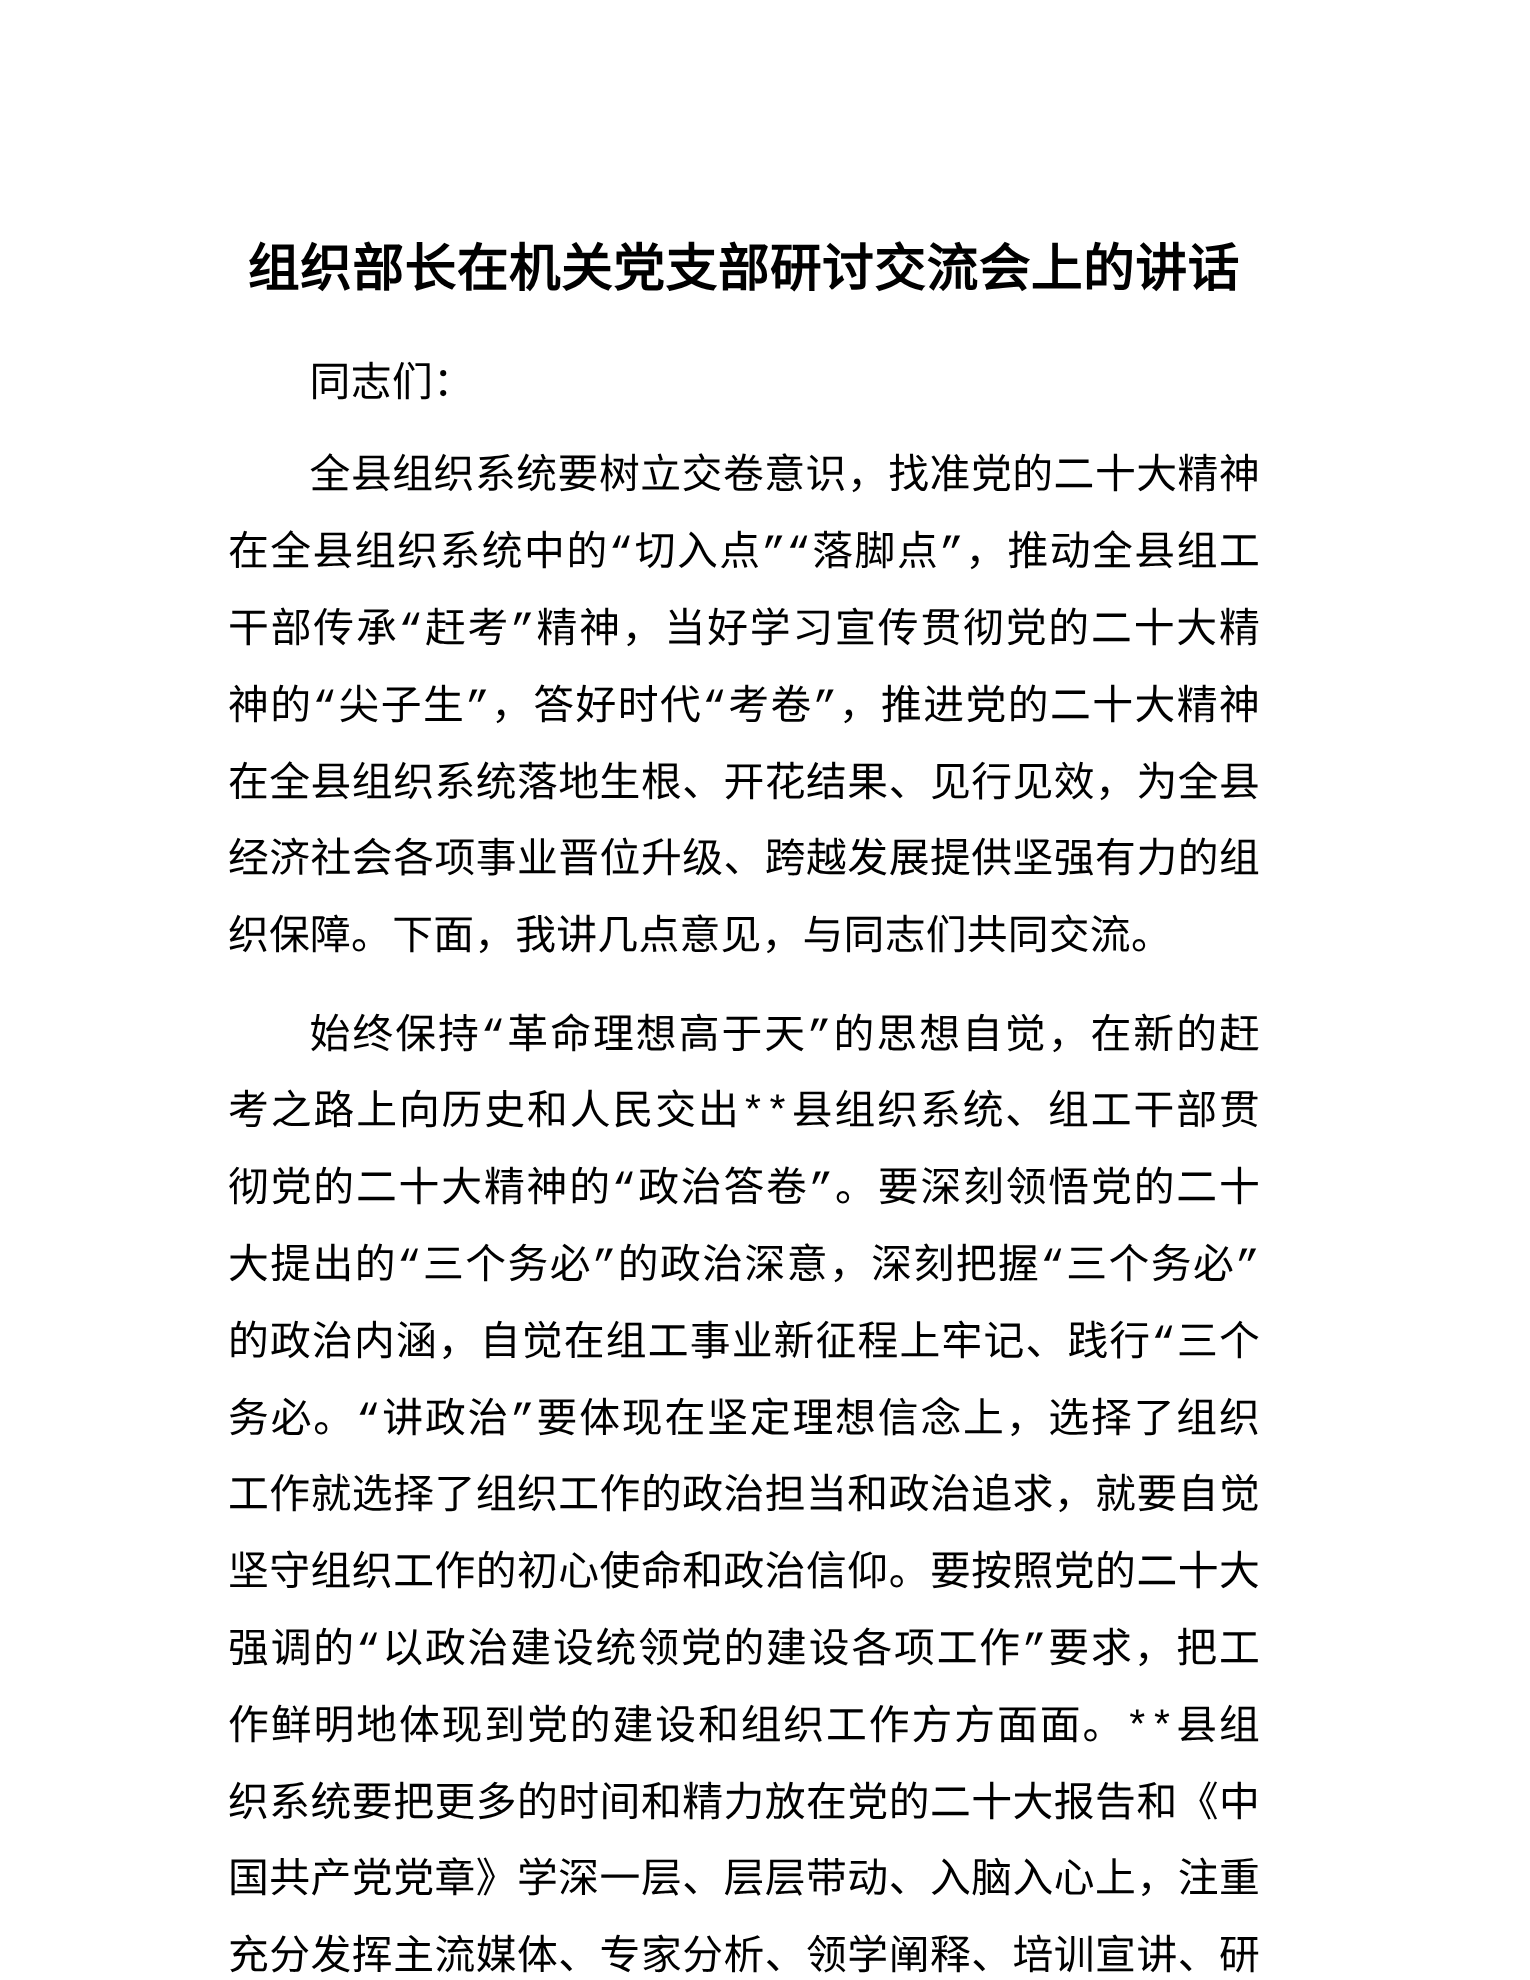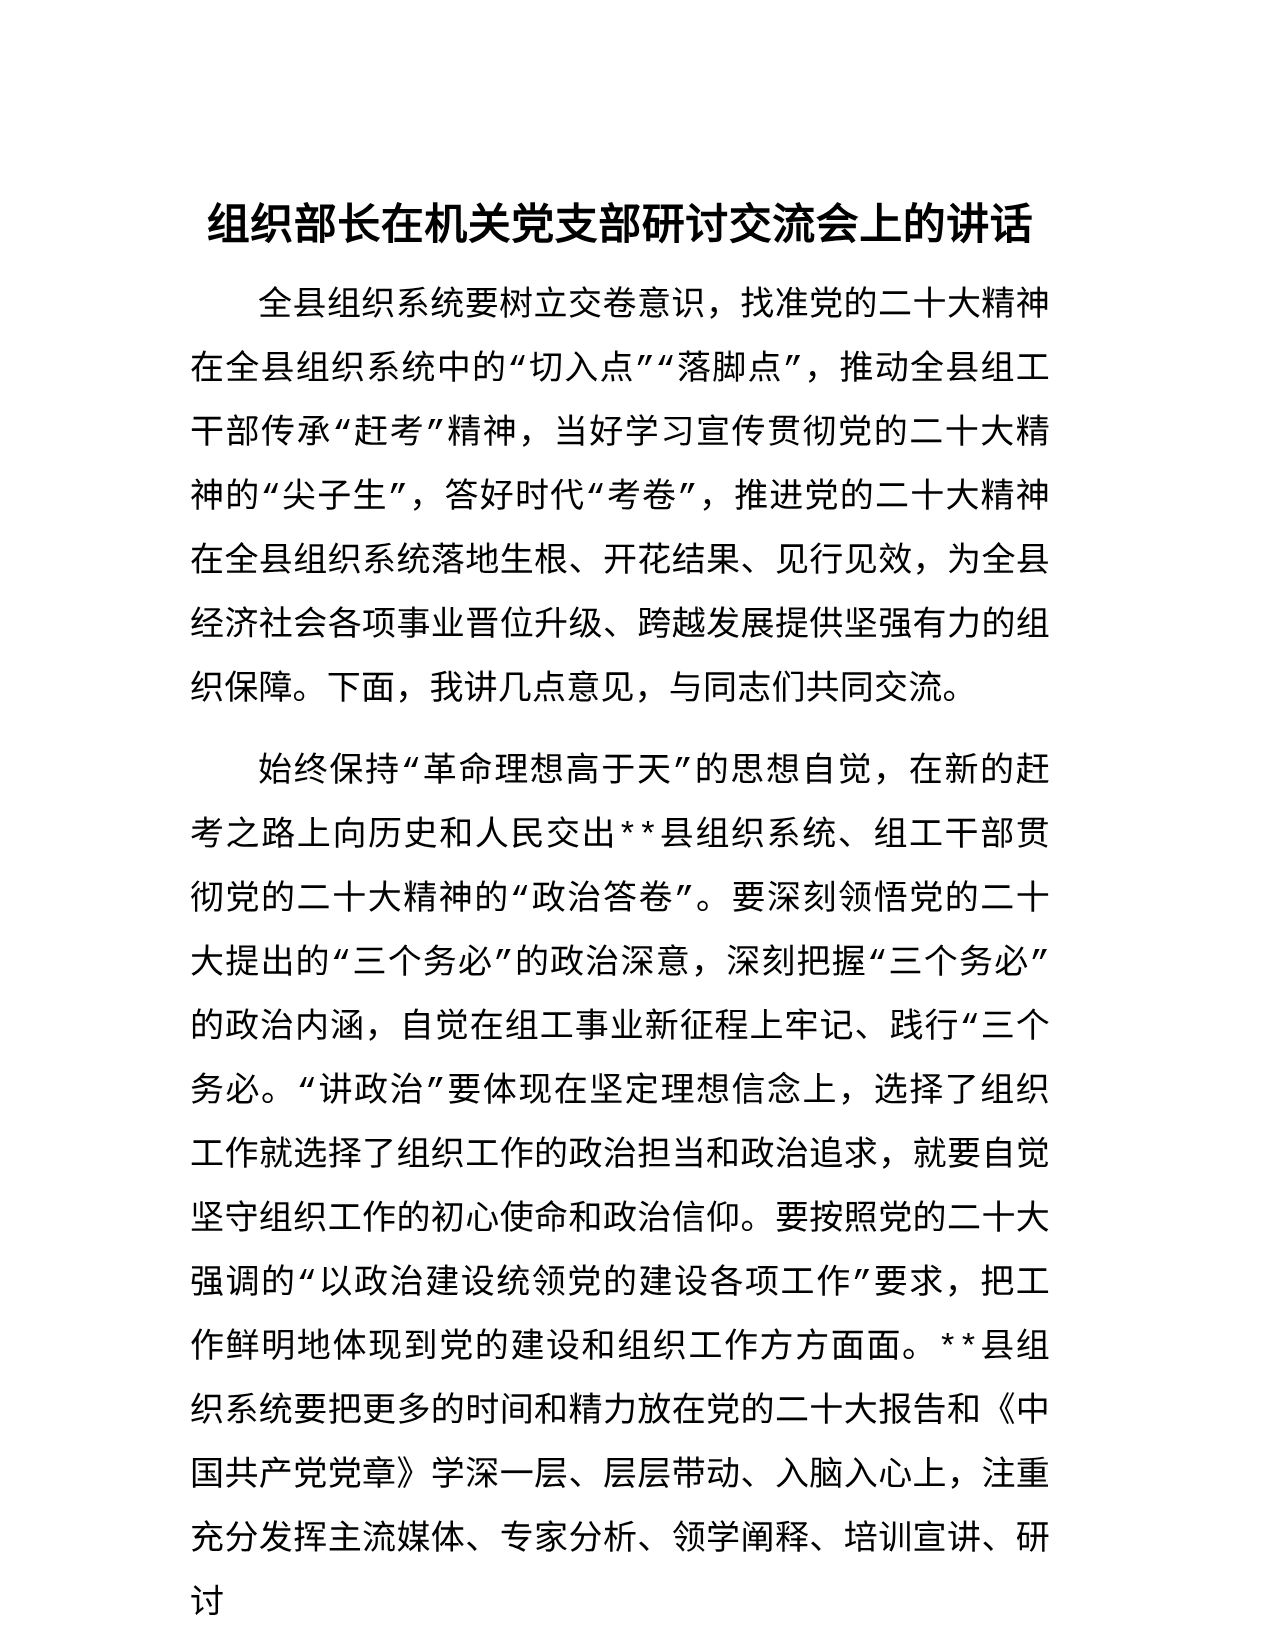--- a/index.html
+++ b/index.html
@@ -63,19 +63,20 @@
   }
 </style>
 </head>
 <body>
 
 <div class="page">
   <div class="content">
 
     <h1 class="doc-title">组织部长在机关党支部研讨交流会上的讲话</h1>
 
+    <p class="salutation">同志们：</p>
 
     <p class="body-para">全县组织系统要树立交卷意识，找准党的二十大精神在全县组织系统中的“切入点”“落脚点”，推动全县组工干部传承“赶考”精神，当好学习宣传贯彻党的二十大精神的“尖子生”，答好时代“考卷”，推进党的二十大精神在全县组织系统落地生根、开花结果、见行见效，为全县经济社会各项事业晋位升级、跨越发展提供坚强有力的组织保障。下面，我讲几点意见，与同志们共同交流。</p>
 
     <p class="body-para tight">始终保持“革命理想高于天”的思想自觉，在新的赶考之路上向历史和人民交出**县组织系统、组工干部贯彻党的二十大精神的“政治答卷”。要深刻领悟党的二十大提出的“三个务必”的政治深意，深刻把握“三个务必”的政治内涵，自觉在组工事业新征程上牢记、践行“三个务必。“讲政治”要体现在坚定理想信念上，选择了组织工作就选择了组织工作的政治担当和政治追求，就要自觉坚守组织工作的初心使命和政治信仰。要按照党的二十大强调的“以政治建设统领党的建设各项工作”要求，把工作鲜明地体现到党的建设和组织工作方方面面。**县组织系统要把更多的时间和精力放在党的二十大报告和《中国共产党党章》学深一层、层层带动、入脑入心上，注重充分发挥主流媒体、专家分析、领学阐释、培训宣讲、研讨</p>
 
   </div>
 </div>
 
 </body></html>

